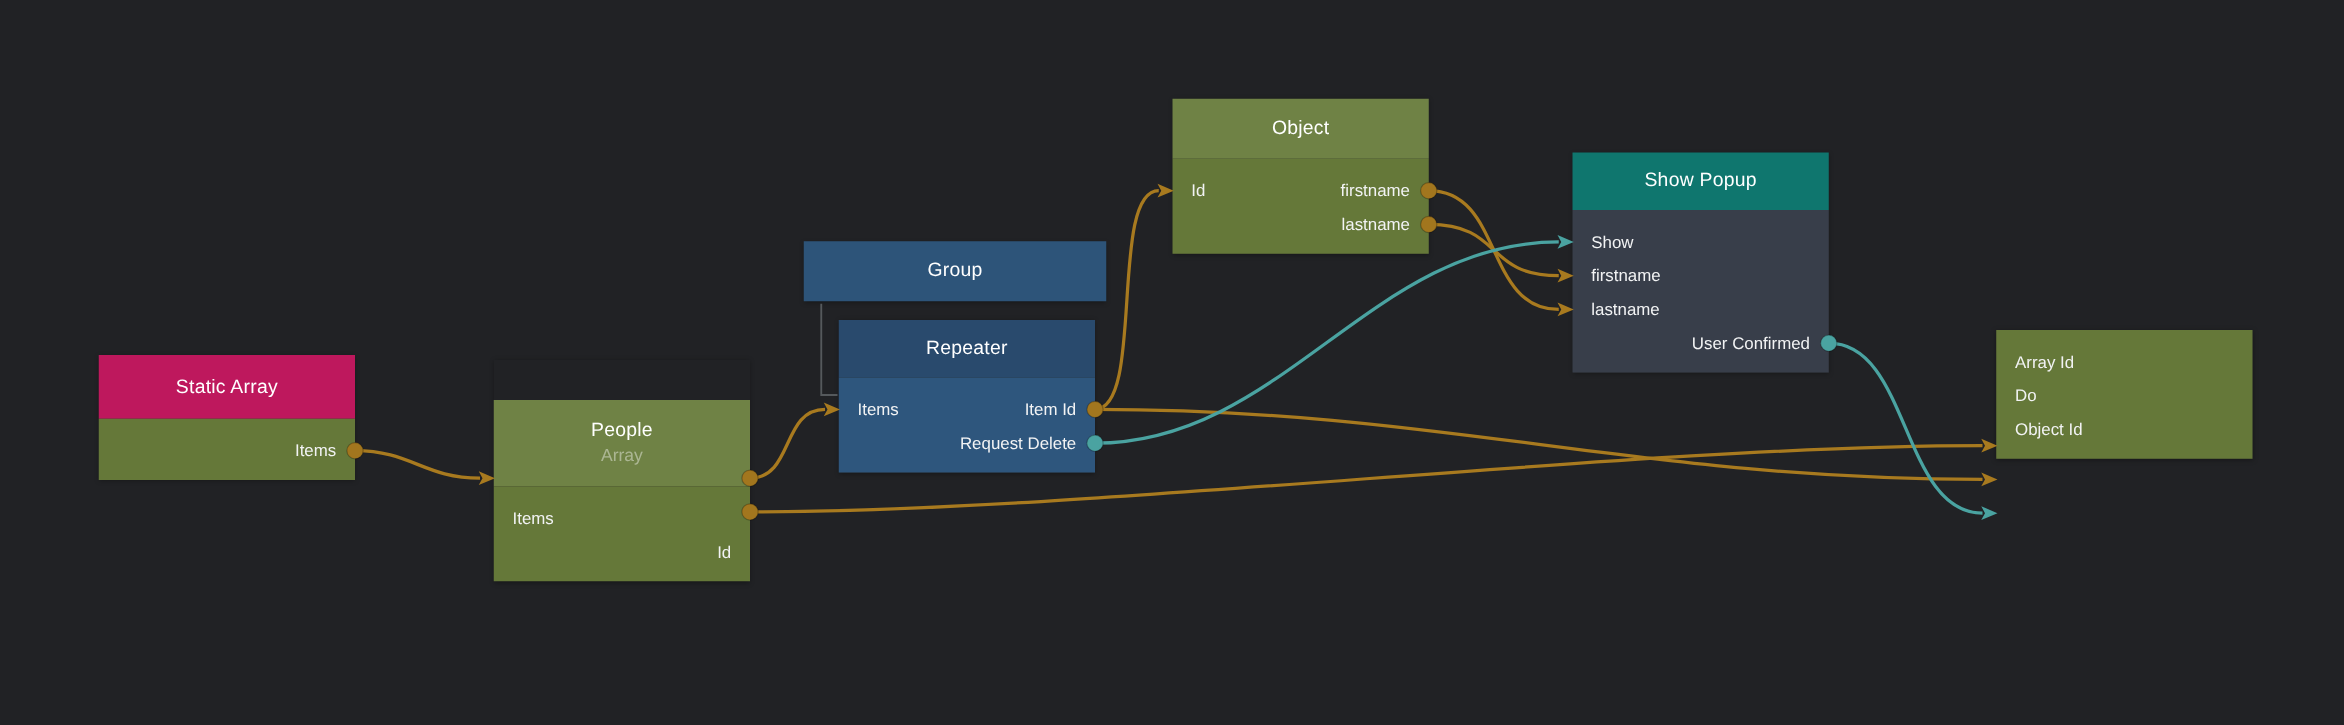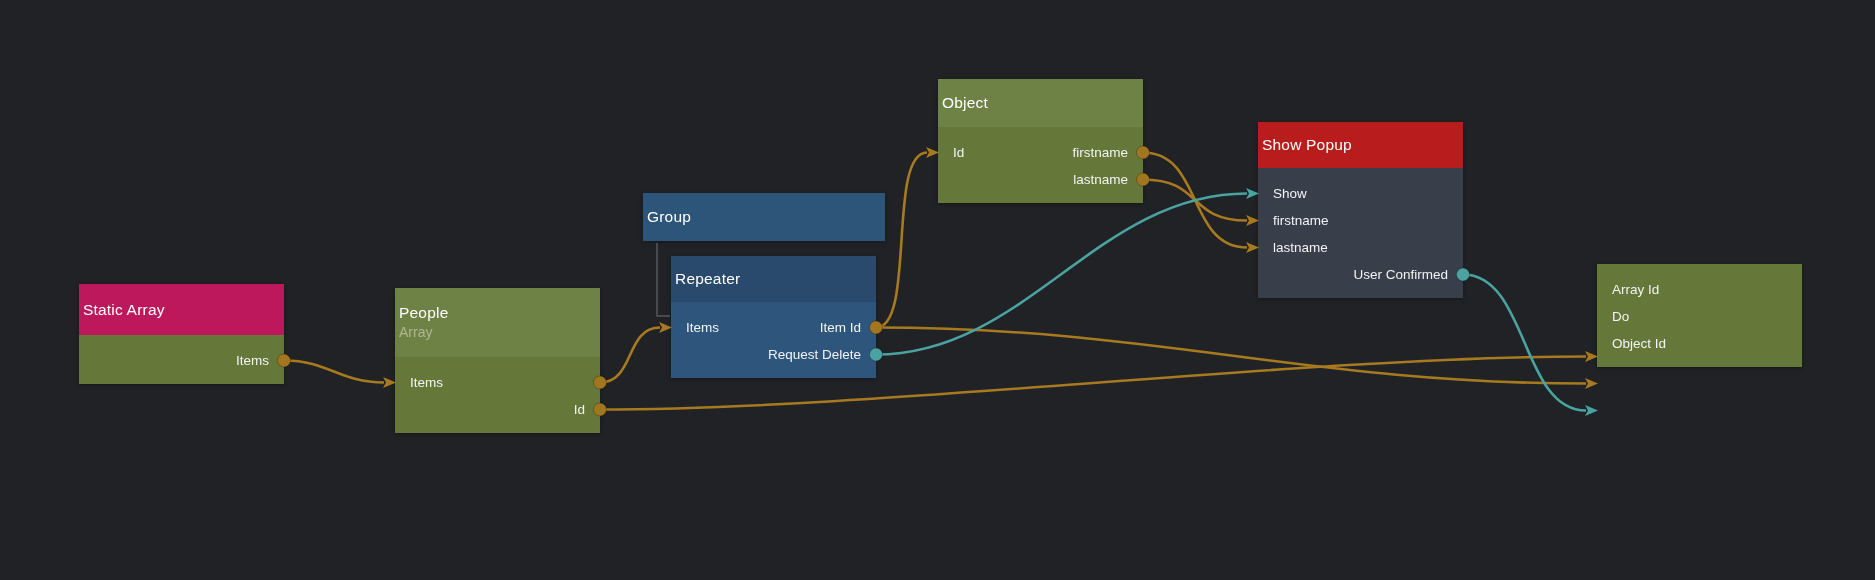--- a/index.html
+++ b/index.html
@@ -12,20 +12,21 @@
   .node{
     position:absolute;
     box-shadow:0 1px 4px rgba(0,0,0,0.35);
   }
   .node-header{
     display:flex;
     flex-direction:column;
     justify-content:center;
     padding:0 4px;
     box-sizing:border-box;
+    align-items:center;
   }
   .node-title{
     color:#ffffff;
     font-size:15.5px;
     line-height:20px;
     letter-spacing:.2px;
     white-space:pre-line;
   }
   .node-subtitle{
     color:rgba(255,255,255,0.42);
@@ -66,21 +67,21 @@
       <div class="node-header" style="height: 51px; background: #be185d;">
         <div class="node-title">Static Array</div>
       </div>
       <div class="node-body" style="background: rgb(101, 120, 57); height: 49px;">
         <div class="port-row">
           <span class="port-label out">Items</span>
         </div>
       </div>
     </div>
     <div class="node" style="left: 395px; top: 288px; width: 205px;">
-      <div class="node-header" style="height: 69px; background: rgb(111, 130, 69);">
+      <div class="node-header" style="height: 69px; background: rgb(111, 130, 69); margin-top: 32px;">
         <div class="node-title">People</div>
         <div class="node-subtitle">Array</div>
       </div>
       <div class="node-body" style="background: rgb(101, 120, 57); height: 76px;">
         <div class="port-row">
           <span class="port-label">Items</span>
           <span class="port-label out"></span>
         </div>
         <div class="port-row">
           <span class="port-label out">Id</span>
@@ -114,21 +115,21 @@
         <div class="port-row">
           <span class="port-label">Id</span>
           <span class="port-label out">firstname</span>
         </div>
         <div class="port-row">
           <span class="port-label out">lastname</span>
         </div>
       </div>
     </div>
     <div class="node" style="left: 1258px; top: 122px; width: 205px;">
-      <div class="node-header" style="height: 46px; background: #b91c1c;">
+      <div class="node-header" style="height: 46px; background: #0f766e;">
         <div class="node-title">Show Popup</div>
       </div>
       <div class="node-body" style="background: rgb(56, 62, 74); height: 130px;">
         <div class="port-row">
           <span class="port-label">Show</span>
         </div>
         <div class="port-row">
           <span class="port-label">firstname</span>
         </div>
         <div class="port-row">

